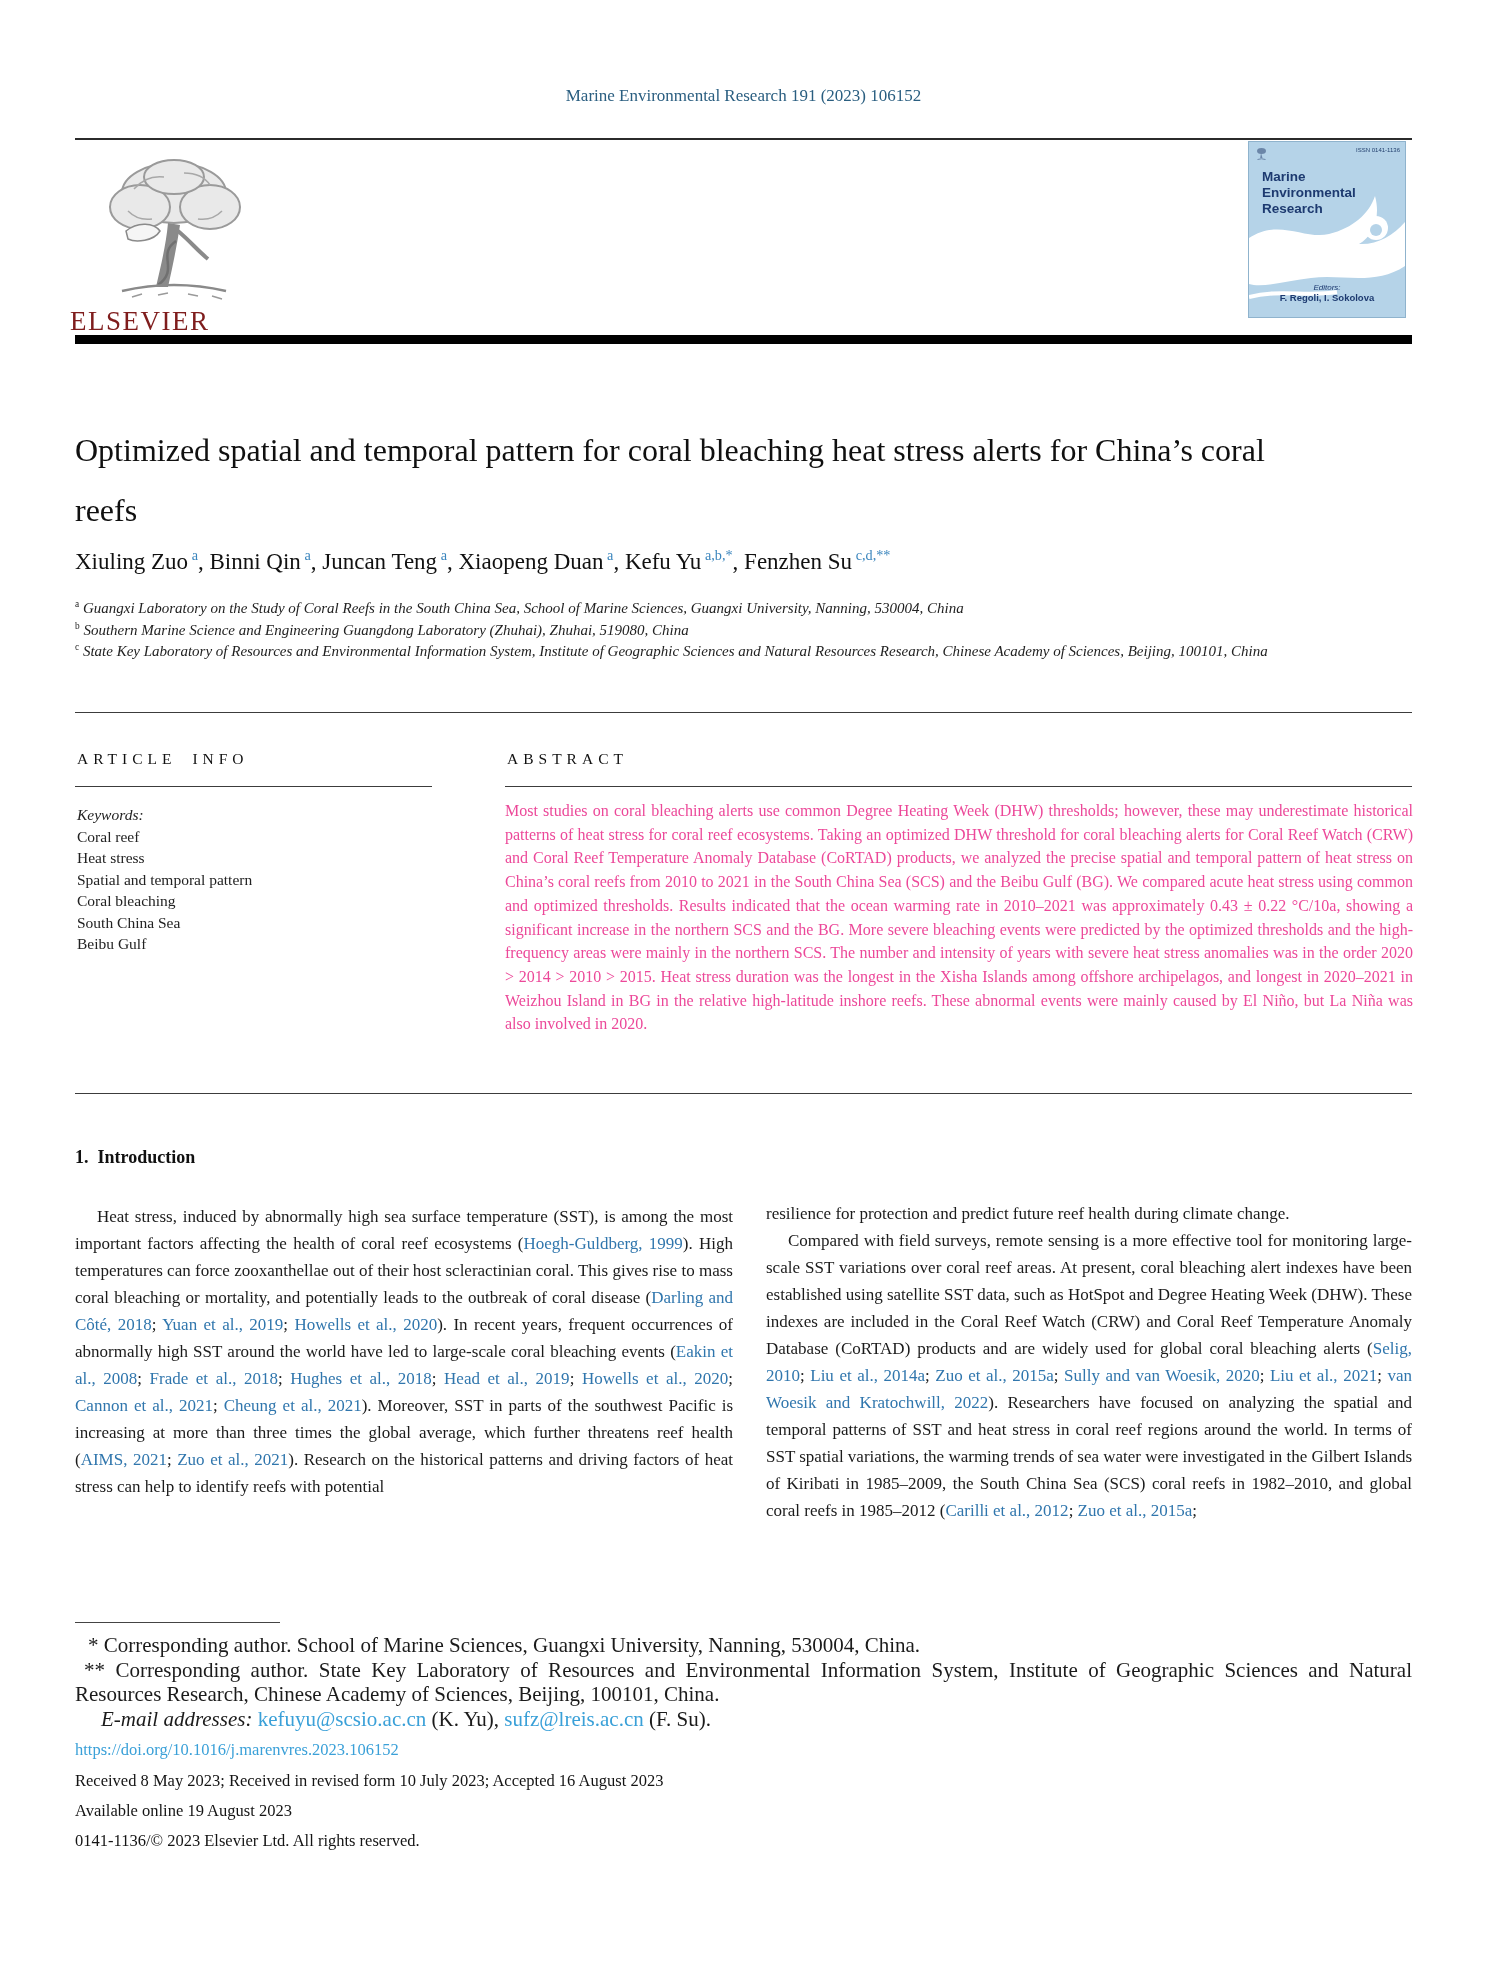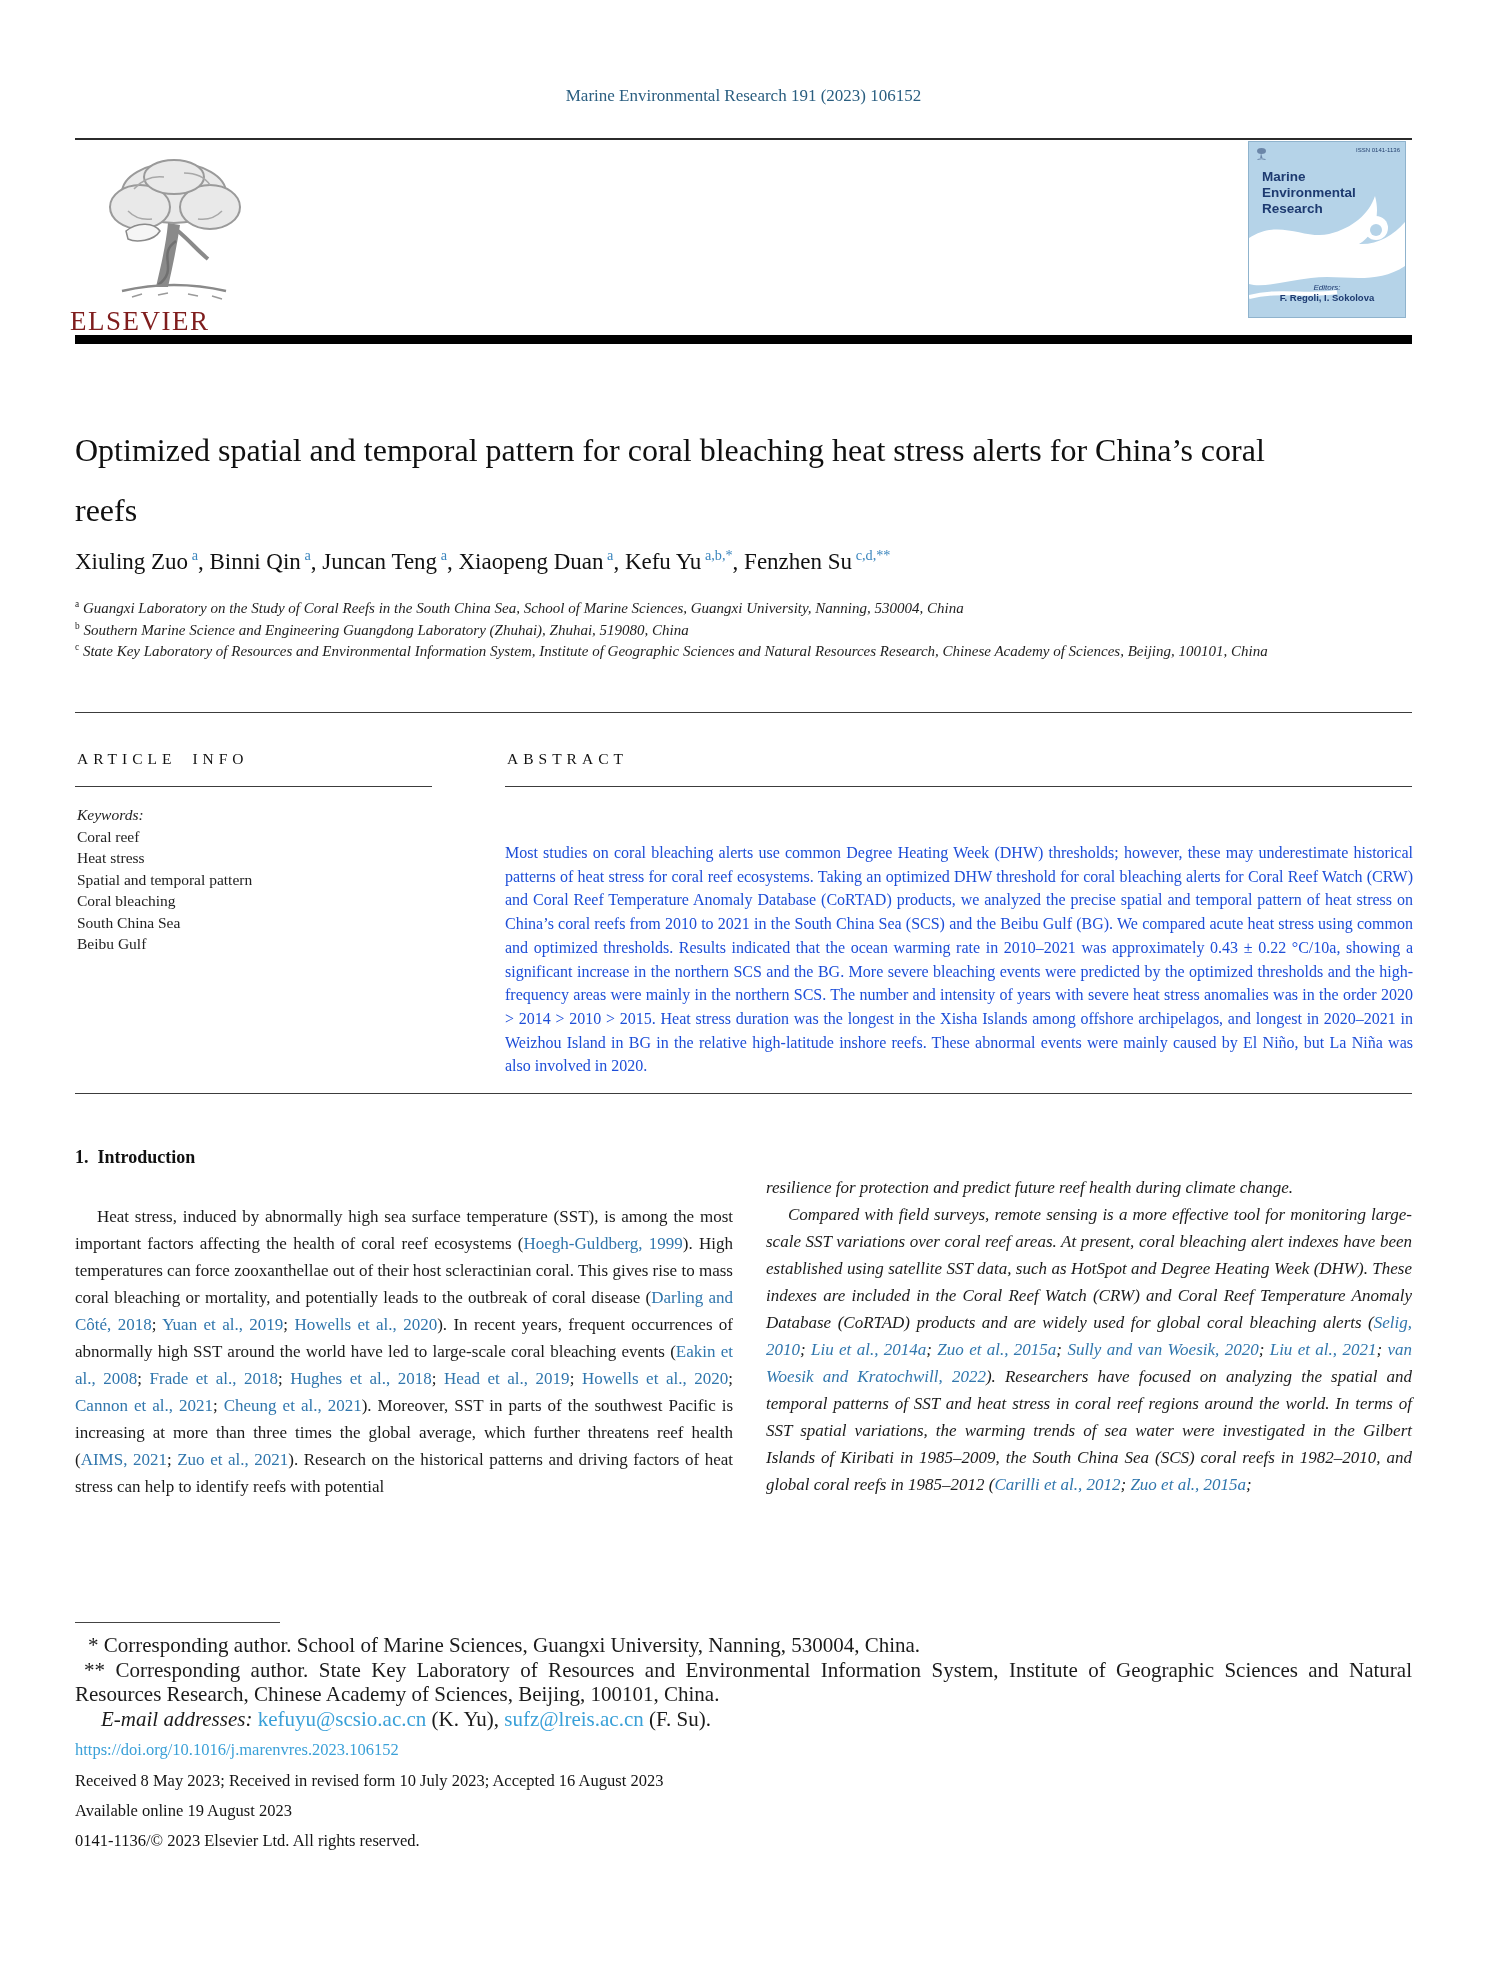--- a/index.html
+++ b/index.html
@@ -43,27 +43,27 @@
   .authors{position:absolute;left:75px;top:549px;width:1337px;font-size:23px;color:#111;}
   .affils{position:absolute;left:75px;top:598px;width:1337px;font-size:15px;line-height:21.5px;
           font-style:italic;color:#222;}
   .affils sup{font-style:normal;}
 
   
   .sec-heading{position:absolute;font-size:15.5px;letter-spacing:5px;word-spacing:7px;color:#101010;}
   .subrule{position:absolute;background:#3c3c3c;height:1px;}
   .kw{position:absolute;left:77px;top:804px;width:360px;font-size:15.5px;line-height:21.5px;color:#222;}
   .kw .kw-label{font-style:italic;}
-  .abstract{position:absolute;left:505px;top:841px;width:908px;font-size:16px;line-height:23.7px;
-            text-align:justify;color:#1d4ed8;}
+  .abstract{position:absolute;left:505px;top:799px;width:908px;font-size:16px;line-height:23.7px;
+            text-align:justify;color:#ec4899;}
 
   
   .intro-h{position:absolute;left:75px;top:1147px;font-size:18px;font-weight:bold;color:#101010;}
   .colL{position:absolute;left:75px;top:1203px;width:658px;}
-  .colR{position:absolute;left:766px;top:1174px;width:646px;font-style:italic;}
+  .colR{position:absolute;left:766px;top:1200px;width:646px;}
   .body-p{font-size:17px;line-height:27px;text-align:justify;color:#1b1b1b;margin:0;}
   .indent{text-indent:22px;}
 
   
   .foot-rule{position:absolute;left:75px;top:1622px;width:205px;height:1px;background:#444;}
   .footnotes{position:absolute;left:75px;top:1633px;width:1337px;font-size:21px;line-height:24.5px;
              color:#1b1b1b;}
   .fn1{padding-left:13px;}
   .fn2{text-indent:9px;text-align:justify;}
   .fn-email{padding-left:26px;}

